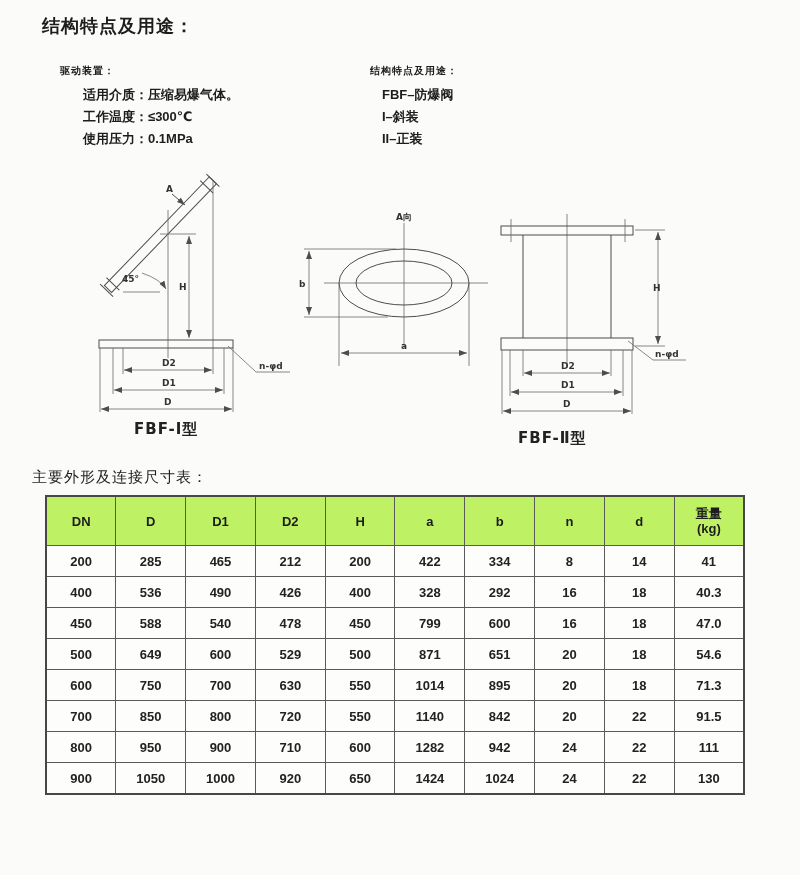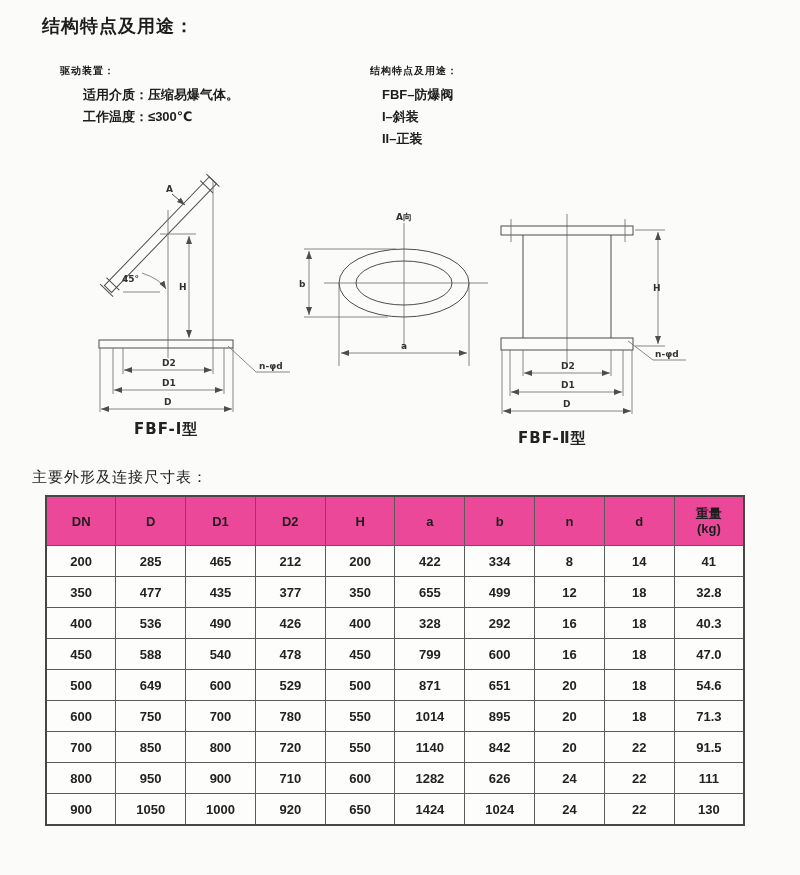--- a/index.html
+++ b/index.html
@@ -44,21 +44,21 @@
   
   .tbl-title{font-size:15px;font-weight:normal;letter-spacing:1px;margin:14px 0 8px -10px;}
   table.dims{
     border-collapse:collapse;
     width:700px;margin-left:3px;
     border:2px solid #474747;
     table-layout:fixed;
     background:#fdfdfc;
   }
   table.dims th{
-    background:#ec4899;
+    background:#bef264;
     border:1px solid #5a5a5a;
     font-size:13px;font-weight:bold;
     height:46px;white-space:pre-line;line-height:15px;
   }
   table.dims td{
     border:1px solid #5a5a5a;
     font-size:13px;font-weight:bold;
     text-align:center;height:28px;
     color:#222;
   }
@@ -68,20 +68,21 @@
 
 <div class="page">
 
   <div class="sec-title">结构特点及用途：</div>
 
   <div class="two-col">
     <div class="col-left">
       <div class="col-title">驱动装置：</div>
       <div class="spec-line">适用介质：压缩易爆气体。</div>
       <div class="spec-line">工作温度：≤300℃</div>
+      <div class="spec-line">使用压力：0.1MPa</div>
     </div>
     <div class="col-right">
       <div class="col-title">结构特点及用途：</div>
       <div class="model-line">FBF–防爆阀</div>
       <div class="model-line">I–斜装</div>
       <div class="model-line">II–正装</div>
     </div>
   </div>
 
   <div class="drawings">
@@ -239,32 +240,20 @@
           <td>465</td>
           <td>212</td>
           <td>200</td>
           <td>422</td>
           <td>334</td>
           <td>8</td>
           <td>14</td>
           <td>41</td>
         </tr>
         <tr>
-          <td>350</td>
-          <td>477</td>
-          <td>435</td>
-          <td>377</td>
-          <td>350</td>
-          <td>655</td>
-          <td>499</td>
-          <td>12</td>
-          <td>18</td>
-          <td>32.8</td>
-        </tr>
-        <tr>
           <td>400</td>
           <td>536</td>
           <td>490</td>
           <td>426</td>
           <td>400</td>
           <td>328</td>
           <td>292</td>
           <td>16</td>
           <td>18</td>
           <td>40.3</td>
@@ -290,21 +279,21 @@
           <td>871</td>
           <td>651</td>
           <td>20</td>
           <td>18</td>
           <td>54.6</td>
         </tr>
         <tr>
           <td>600</td>
           <td>750</td>
           <td>700</td>
-          <td>780</td>
+          <td>630</td>
           <td>550</td>
           <td>1014</td>
           <td>895</td>
           <td>20</td>
           <td>18</td>
           <td>71.3</td>
         </tr>
         <tr>
           <td>700</td>
           <td>850</td>
@@ -317,21 +306,21 @@
           <td>22</td>
           <td>91.5</td>
         </tr>
         <tr>
           <td>800</td>
           <td>950</td>
           <td>900</td>
           <td>710</td>
           <td>600</td>
           <td>1282</td>
-          <td>626</td>
+          <td>942</td>
           <td>24</td>
           <td>22</td>
           <td>111</td>
         </tr>
         <tr>
           <td>900</td>
           <td>1050</td>
           <td>1000</td>
           <td>920</td>
           <td>650</td>

